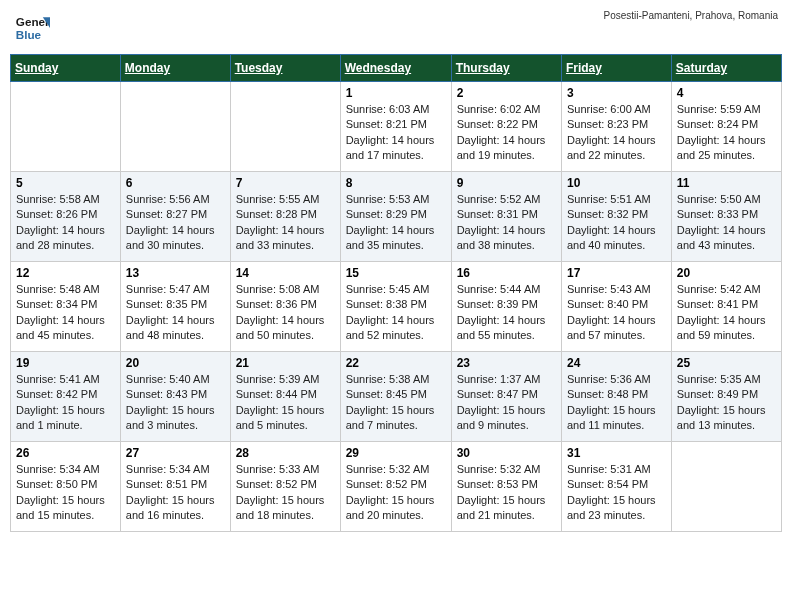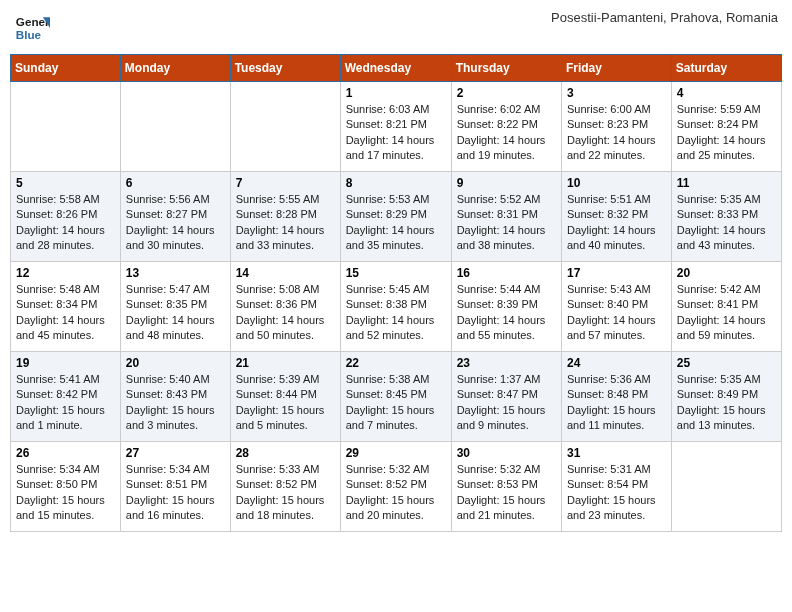--- a/index.html
+++ b/index.html
@@ -28,36 +28,37 @@
     }
     .title-block {
       text-align: right;
     }
     .month-title {
       font-size: 32px;
       font-weight: bold;
       color: #1a1a1a;
     }
     .subtitle {
-      font-size: 13px;
+      font-size: 10px;
       color: #333;
     }
     .calendar {
       width: 100%;
       border-collapse: collapse;
       font-size: 11px;
     }
     .calendar th {
-      background: #c2410c;
+      background: #14532d;
       color: #fff;
       padding: 6px 4px;
       text-align: left;
       font-size: 12px;
       font-weight: bold;
       border: 1px solid #2e6da4;
+      text-decoration: underline;
     }
     .calendar td {
       border: 1px solid #ccc;
       vertical-align: top;
       padding: 4px 5px;
       width: 113px;
       height: 90px;
       background: #fff;
     }
     .calendar tr:nth-child(even) td {
@@ -168,21 +169,21 @@
 Daylight: 14 hours and 38 minutes.</div>
         </td>
         <td>
           <span class="day-num">10</span>
           <div class="day-info">Sunrise: 5:51 AM
 Sunset: 8:32 PM
 Daylight: 14 hours and 40 minutes.</div>
         </td>
         <td>
           <span class="day-num">11</span>
-          <div class="day-info">Sunrise: 5:35 AM
+          <div class="day-info">Sunrise: 5:50 AM
 Sunset: 8:33 PM
 Daylight: 14 hours and 43 minutes.</div>
         </td>
       </tr>
       <tr>
         <td>
           <span class="day-num">12</span>
           <div class="day-info">Sunrise: 5:48 AM
 Sunset: 8:34 PM
 Daylight: 14 hours and 45 minutes.</div>

